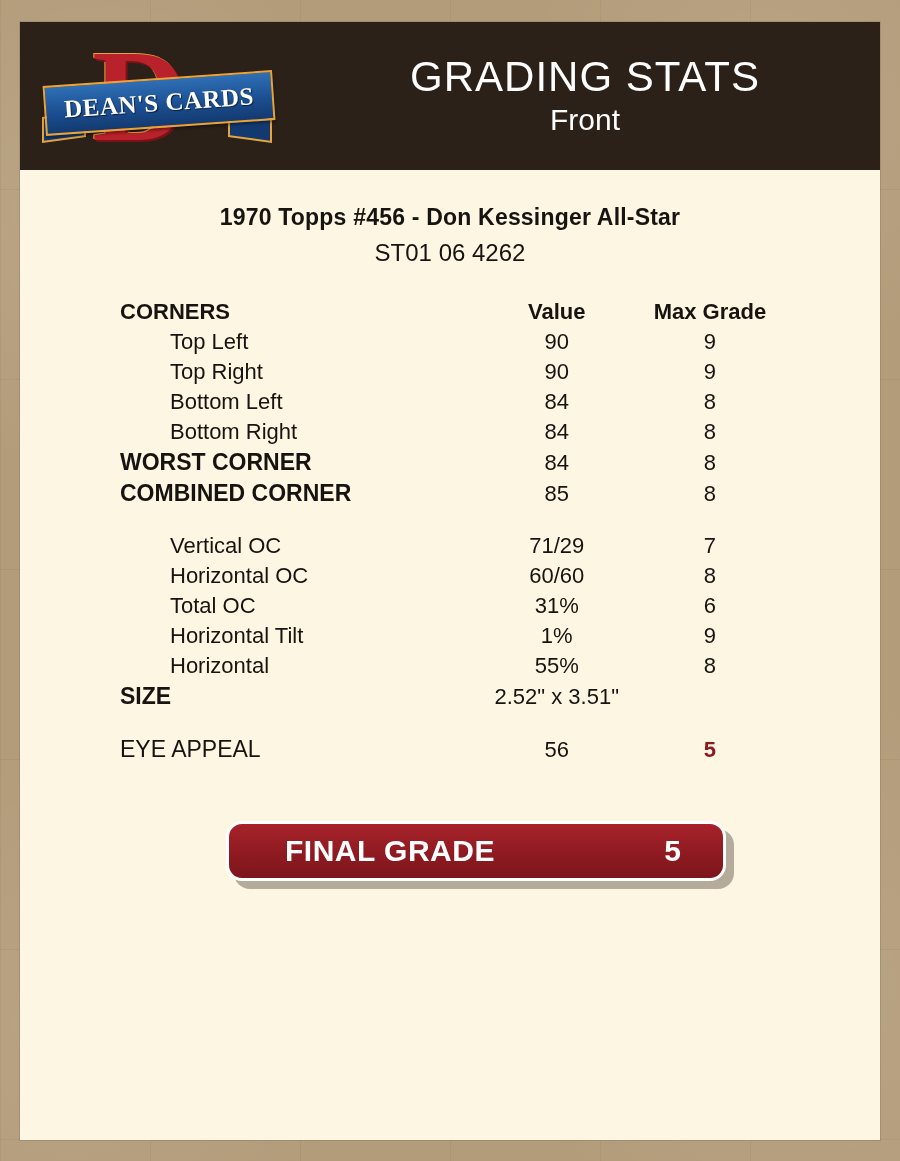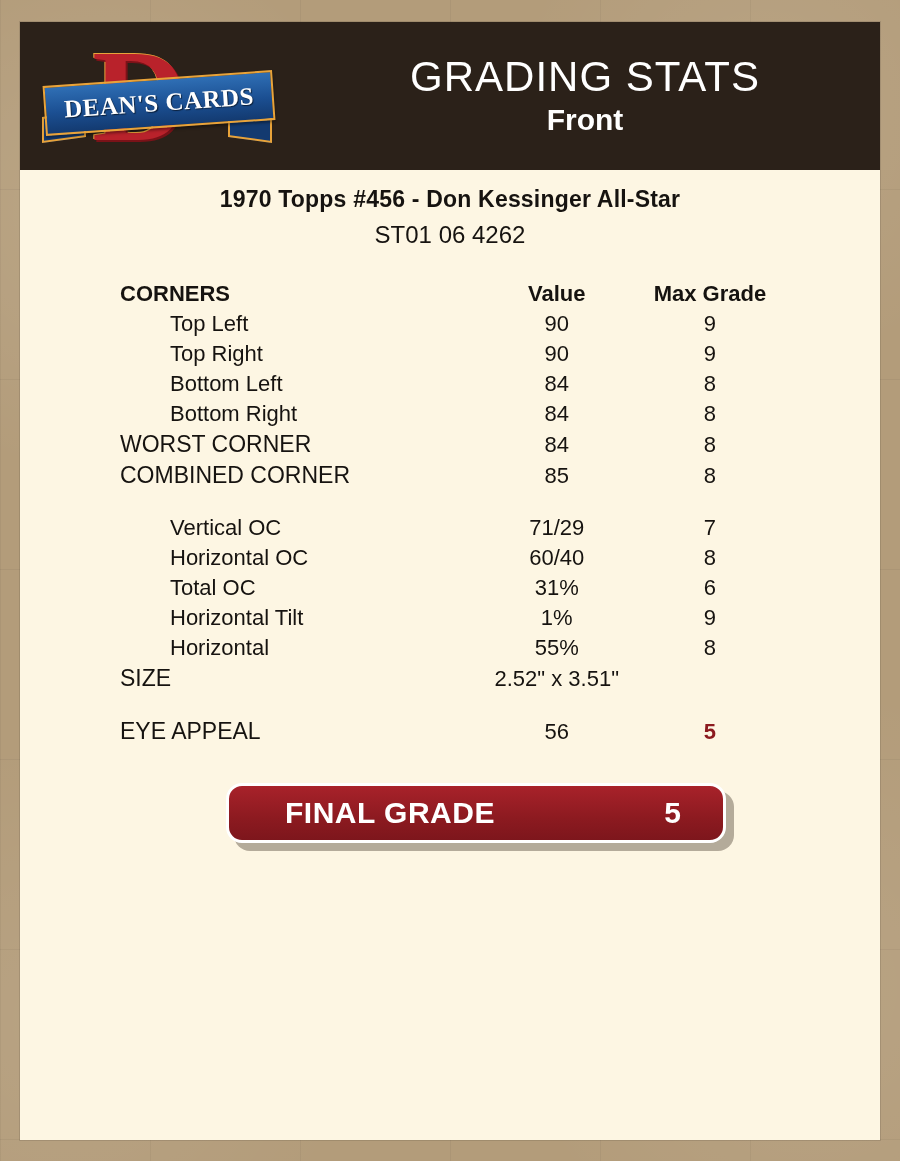--- a/index.html
+++ b/index.html
@@ -114,27 +114,27 @@
   .header-title {
     color: #ffffff;
     font-size: 42px;
     font-weight: normal;
     letter-spacing: 1px;
     line-height: 1.05;
   }
   .header-sub {
     color: #ffffff;
     font-size: 30px;
-    font-weight: bold;
+    font-weight: normal;
     margin-top: 4px;
   }
 
   
   .body {
-    padding: 16px 0 0 0;
+    padding: 34px 0 0 0;
   }
   .card-title {
     text-align: center;
     font-size: 23px;
     font-weight: bold;
     color: #161310;
     letter-spacing: 0.2px;
   }
   .card-serial {
     text-align: center;
@@ -152,30 +152,30 @@
   table.stats td {
     font-size: 22px;
     padding: 2px 0;
     vertical-align: baseline;
   }
   .col-label { width: 330px; }
   .col-value { width: 180px; text-align: center; }
   .col-grade { width: 150px; text-align: center; }
 
   .hdr td { font-weight: bold; font-size: 23px; padding-bottom: 6px; }
-  .sect td.col-label { font-weight: normal; font-size: 23px; }
+  .sect td.col-label { font-weight: bold; font-size: 23px; }
   .indent .col-label { padding-left: 50px; }
   .row-gap td { height: 18px; padding: 0; }
   .eye .col-label { font-weight: normal; font-size: 23px; }
   .eye .col-grade { color: #8c1a1f; font-weight: bold; }
   .size-value { text-align: center; padding-left: 0; }
 
   
   .final-wrap {
-    margin: 36px auto 0 auto;
+    margin: 56px auto 0 auto;
     width: 448px;
     position: relative;
   }
   .final-shadow {
     position: absolute;
     left: 8px;
     top: 8px;
     width: 500px;
     height: 60px;
     background: rgba(120,110,95,0.55);
@@ -277,21 +277,21 @@
             <td colspan="3"></td>
           </tr>
 
         <tr class="indent">
           <td class="col-label">Vertical OC</td>
           <td class="col-value">71/29</td>
           <td class="col-grade">7</td>
         </tr>
         <tr class="indent">
           <td class="col-label">Horizontal OC</td>
-          <td class="col-value">60/40</td>
+          <td class="col-value">60/60</td>
           <td class="col-grade">8</td>
         </tr>
         <tr class="indent">
           <td class="col-label">Total OC</td>
           <td class="col-value">31%</td>
           <td class="col-grade">6</td>
         </tr>
 
         <tr class="indent">
           <td class="col-label">Horizontal Tilt</td>

